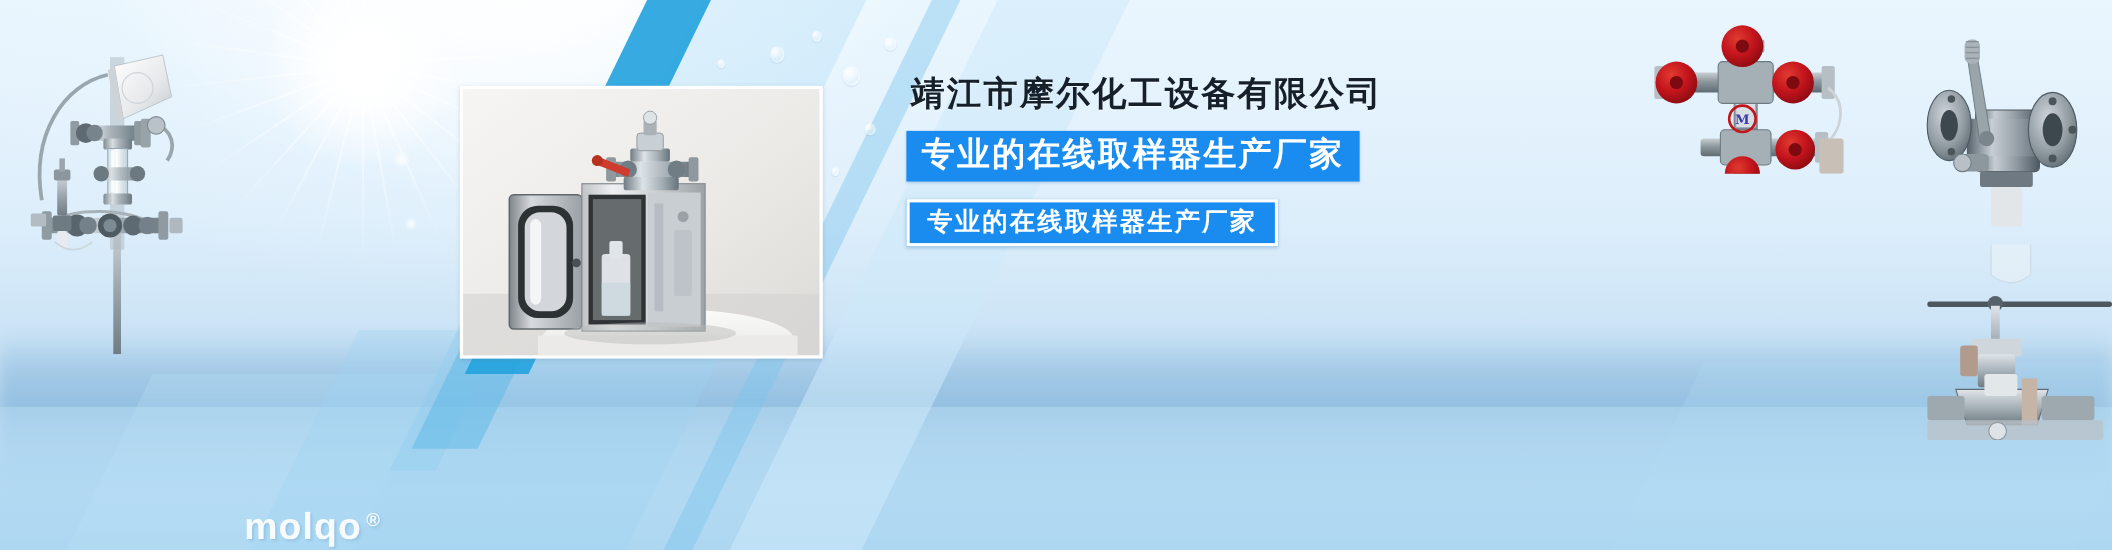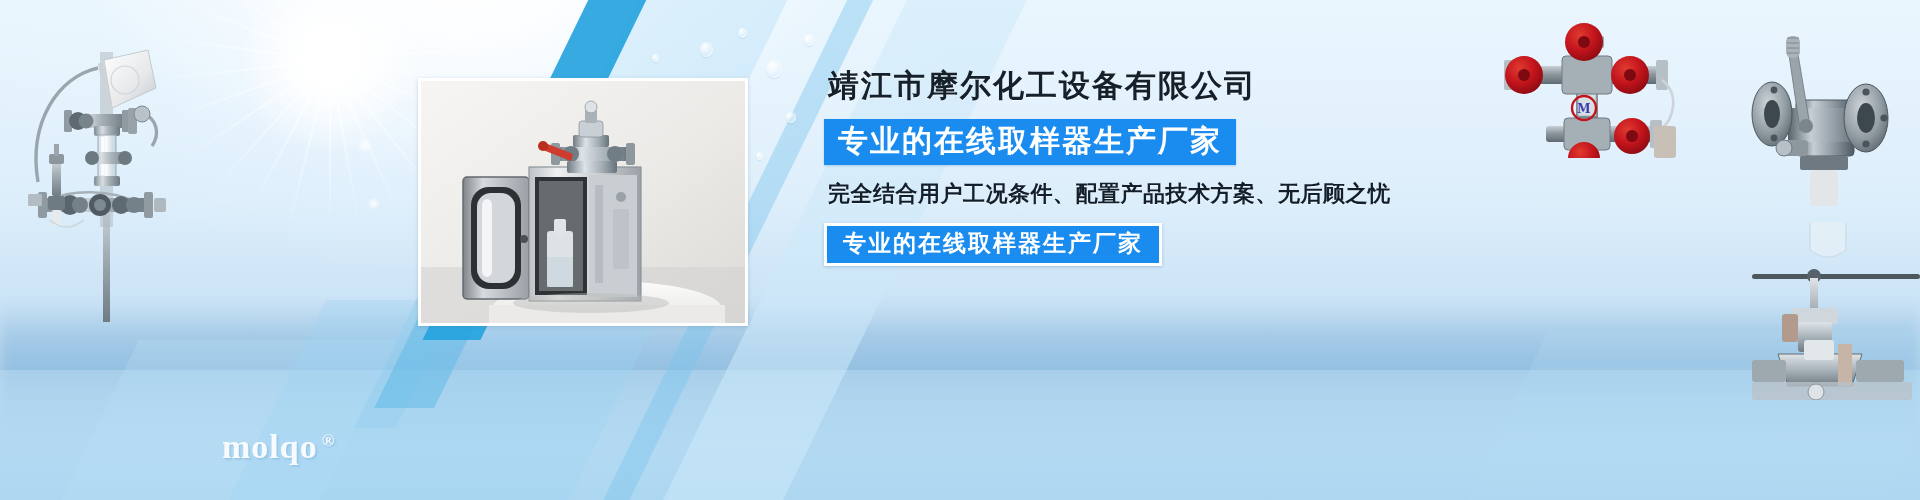--- a/index.html
+++ b/index.html
@@ -140,22 +140,22 @@
     width:400px;
     font-family:"Liberation Serif", serif;
     font-size:7.5px; font-weight:700; letter-spacing:.35px;
     color:#7b8894; line-height:1.65;
     text-transform:uppercase;
     padding-left:4px;
   }
 
   
   .watermark {
-    position:absolute; left:222px; top:428px;
-    font-family:Liberation Serif, serif;
+    position:absolute; left:222px; top:460px;
+    font-family:Liberation Sans, sans-serif;
     font-size:34px; font-weight:700; letter-spacing:1px;
     color:rgba(255,255,255,.92);
     text-shadow:1px 1px 0 rgba(150,195,226,.55), 2px 2px 2px rgba(120,175,215,.35);
     white-space:nowrap;
   }
   .watermark sup { font-size:17px; vertical-align:super; margin-left:4px; }
 </style>
 </head>
 <body>
 
@@ -529,21 +529,20 @@
       <rect x="0" y="160" width="160" height="18" rx="3" fill="#b9c2c8" opacity=".8"></rect>
       <circle cx="64" cy="170" r="8" fill="#dde3e7" stroke="#8e989f" stroke-width="1"></circle>
     </svg>
   </div>
 
   <div class="copy">
     <div class="company-name">靖江市摩尔化工设备有限公司</div>
 
     <div><span class="hl-bar">专业的在线取样器生产厂家</span></div>
 
-    <div class="line3">完全结合用户工况条件、配置产品技术方案、无后顾之忧</div>
 
     <div><span class="hl-outline">专业的在线取样器生产厂家</span></div>
 
   </div>
 
   <div class="watermark">
     <span>molqo</span><sup>®</sup>
   </div>
 
 </div>

